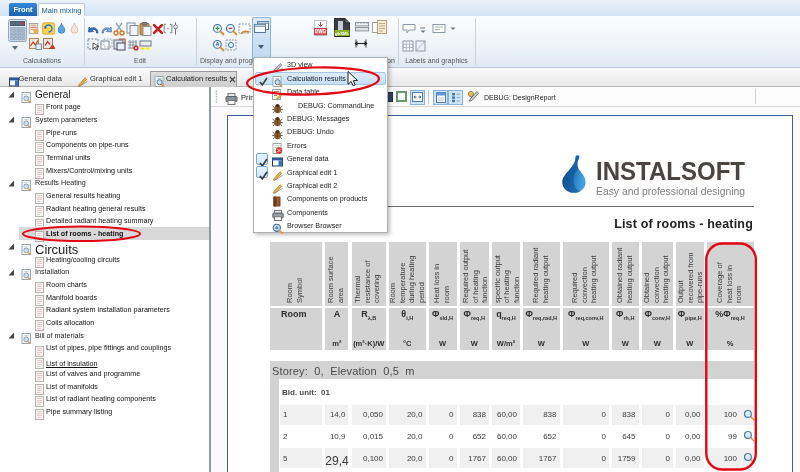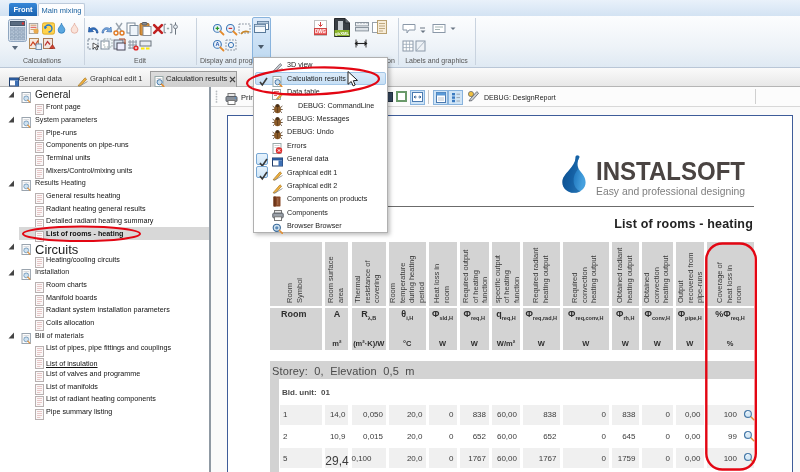--- a/index.html
+++ b/index.html
@@ -657,21 +657,21 @@
 <svg class="abs" style="left:743px;top:430.4px;" width="13" height="13" viewBox="0 0 14 14">
 <path d="M8.2 8.2 L11.6 11.6" stroke="#e09038" stroke-width="1.5" stroke-linecap="round"></path>
 <circle cx="5.3" cy="5.3" r="3.7" fill="#d6e9f6" stroke="#4779a8" stroke-width="1.2"></circle>
 <path d="M3.4 4.2 A2.4 2.4 0 0 1 6 3.1" stroke="#fff" stroke-width="1" fill="none"></path>
 </svg>
 <div class="abs" style="left:280.0px;top:448.3px;width:42.3px;height:20px;background:#f0f0f0;"></div>
 <div class="abs nw" style="left:283px;top:453.8px;font-size:8px;color:#3c3c3c;">5</div>
 <div class="abs" style="left:325.3px;top:448.3px;width:23.2px;height:20px;background:#f0f0f0;"></div>
 <div class="abs nw" style="left:325.3px;top:453.8px;width:20.2px;text-align:right;font-size:12px;color:#3c3c3c;">29,4</div>
 <div class="abs" style="left:351.5px;top:448.3px;width:34.5px;height:20px;background:#f0f0f0;"></div>
-<div class="abs nw" style="left:351.5px;top:453.8px;width:31.5px;font-size:8px;color:#3c3c3c;">0,100</div>
+<div class="abs nw" style="left:351.5px;top:453.8px;width:31.5px;text-align:right;font-size:8px;color:#3c3c3c;">0,100</div>
 <div class="abs" style="left:389.0px;top:448.3px;width:36.5px;height:20px;background:#f0f0f0;"></div>
 <div class="abs nw" style="left:389.0px;top:453.8px;width:33.5px;text-align:right;font-size:8px;color:#3c3c3c;">20,0</div>
 <div class="abs" style="left:428.5px;top:448.3px;width:28.0px;height:20px;background:#f0f0f0;"></div>
 <div class="abs nw" style="left:428.5px;top:453.8px;width:25.0px;text-align:right;font-size:8px;color:#3c3c3c;">0</div>
 <div class="abs" style="left:459.5px;top:448.3px;width:29.5px;height:20px;background:#f0f0f0;"></div>
 <div class="abs nw" style="left:459.5px;top:453.8px;width:26.5px;text-align:right;font-size:8px;color:#3c3c3c;">1767</div>
 <div class="abs" style="left:492.0px;top:448.3px;width:28.0px;height:20px;background:#f0f0f0;"></div>
 <div class="abs nw" style="left:492.0px;top:453.8px;width:25.0px;text-align:right;font-size:8px;color:#3c3c3c;">60,00</div>
 <div class="abs" style="left:523.0px;top:448.3px;width:36.5px;height:20px;background:#f0f0f0;"></div>
 <div class="abs nw" style="left:523.0px;top:453.8px;width:33.5px;text-align:right;font-size:8px;color:#3c3c3c;">1767</div>

